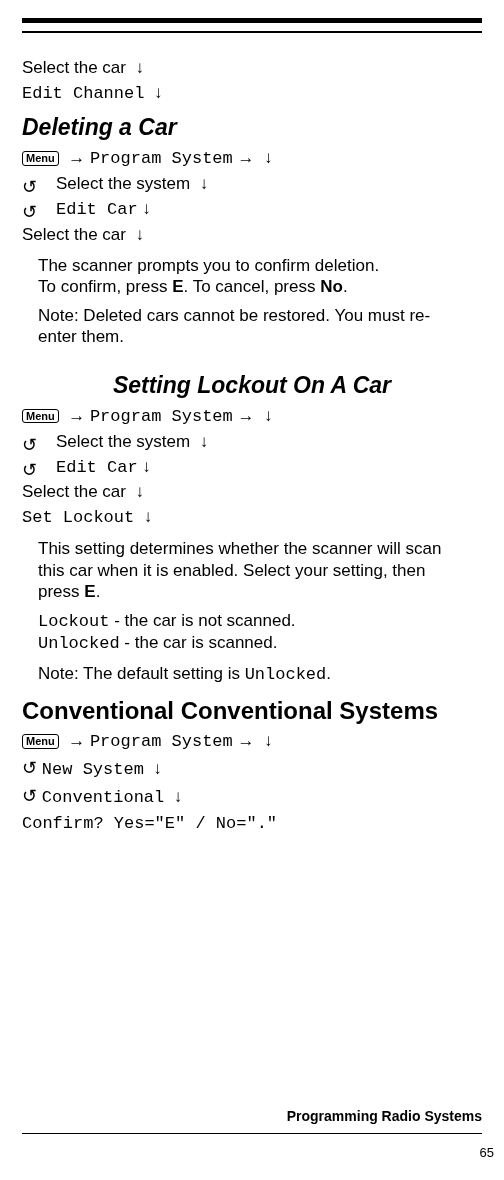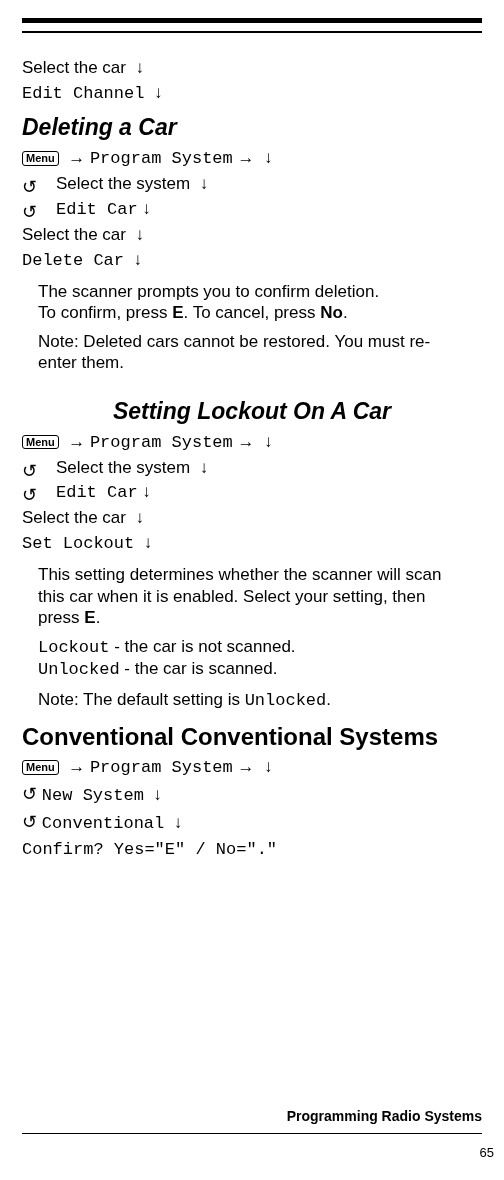--- a/index.html
+++ b/index.html
@@ -143,24 +143,20 @@
     <span class="rotate-icon">↺</span>
     <span class="mono">Edit Car</span>
     <span class="arrow">↓</span>
   </div>
 
   <div class="line">
     <span>Select the car</span>
     &nbsp;<span class="arrow">↓</span>
   </div>
 
-  <div class="line">
-    <span class="mono">Delete Car</span>
-    &nbsp;<span class="arrow">↓</span>
-  </div>
 
   <div class="para">
     <span>The scanner prompts you to confirm deletion.</span><br>
     <span>To confirm, press </span><b>E</b><span>. To cancel, press </span><b>No</b><span>.</span>
   </div>
 
   <div class="para">Note: Deleted cars cannot be restored. You must re-enter them.</div>
 
   <div class="h-italic mt6">Setting Lockout On A Car</div>
 

